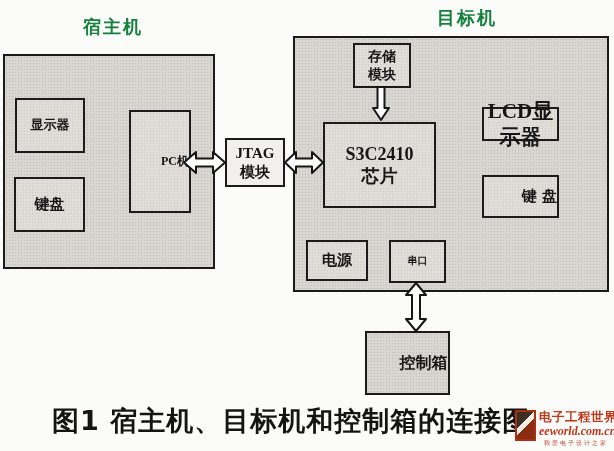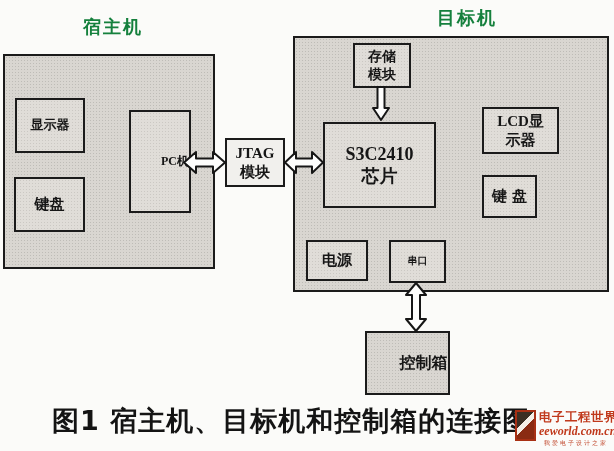--- a/index.html
+++ b/index.html
@@ -93,25 +93,25 @@
 
   <div class="box gray" style="left:293px; top:36px; width:316px; height:256px;">
     <div class="box gray-light label-box" style="left:58px; top:5px; width:58px; height:45px; font-size:14px;">
       <span>存储</span>
       <span>模块</span>
     </div>
     <div class="box gray-light label-box latin-serif" style="left:28px; top:84px; width:113px; height:86px; font-size:18px;">
       <span>S3C2410</span>
       <span>芯片</span>
     </div>
-    <div class="box gray-light label-box latin-serif" style="left:187px; top:69px; width:77px; height:47px; font-size:15px;">
+    <div class="box gray-light label-box latin-serif" style="left:187px; top:69px; width:77px; height:34px; font-size:21px;">
       <span>LCD显</span>
       <span>示器</span>
     </div>
-    <div class="box gray-light label-box" style="left:187px; top:137px; width:55px; height:43px; font-size:15px;">
+    <div class="box gray-light label-box" style="left:187px; top:137px; width:77px; height:43px; font-size:15px;align-items:flex-end;">
       <span>键 盘</span>
     </div>
     <div class="box gray-light label-box" style="left:11px; top:202px; width:62px; height:41px; font-size:15px;">
       <span>电源</span>
     </div>
     <div class="box gray-light label-box" style="left:94px; top:202px; width:57px; height:43px; font-size:10px;">
       <span>串口</span>
     </div>
   </div>
 

